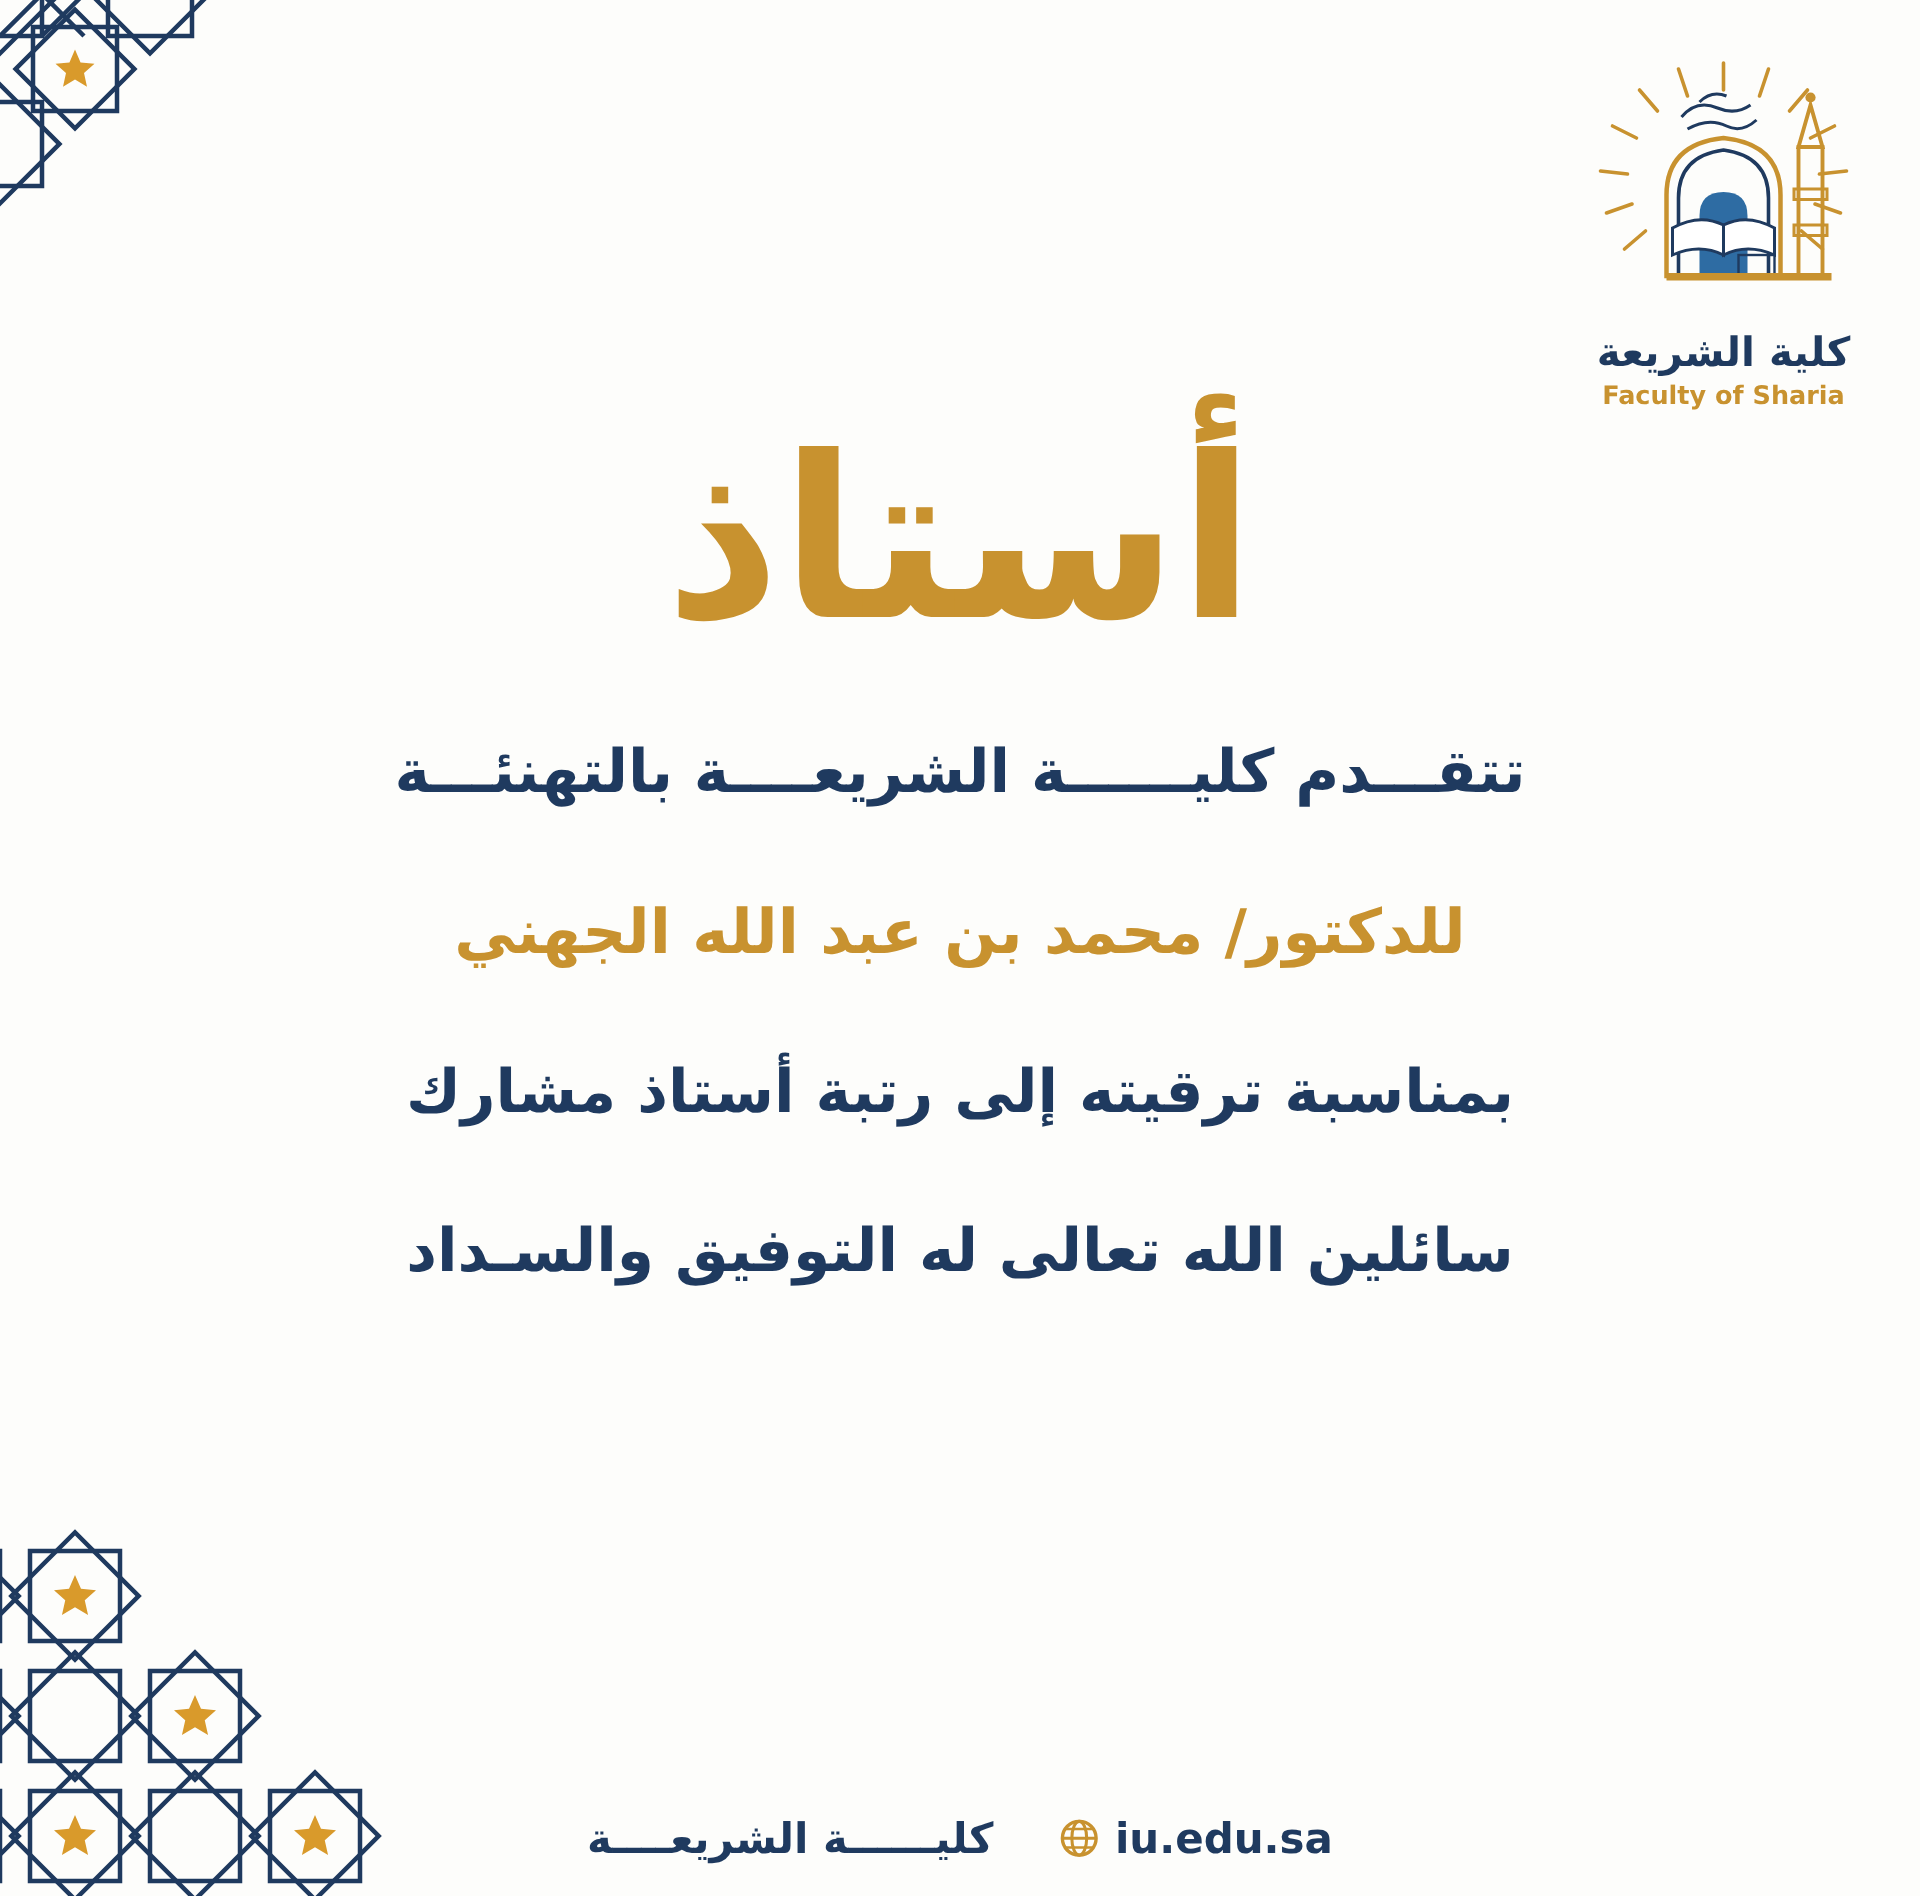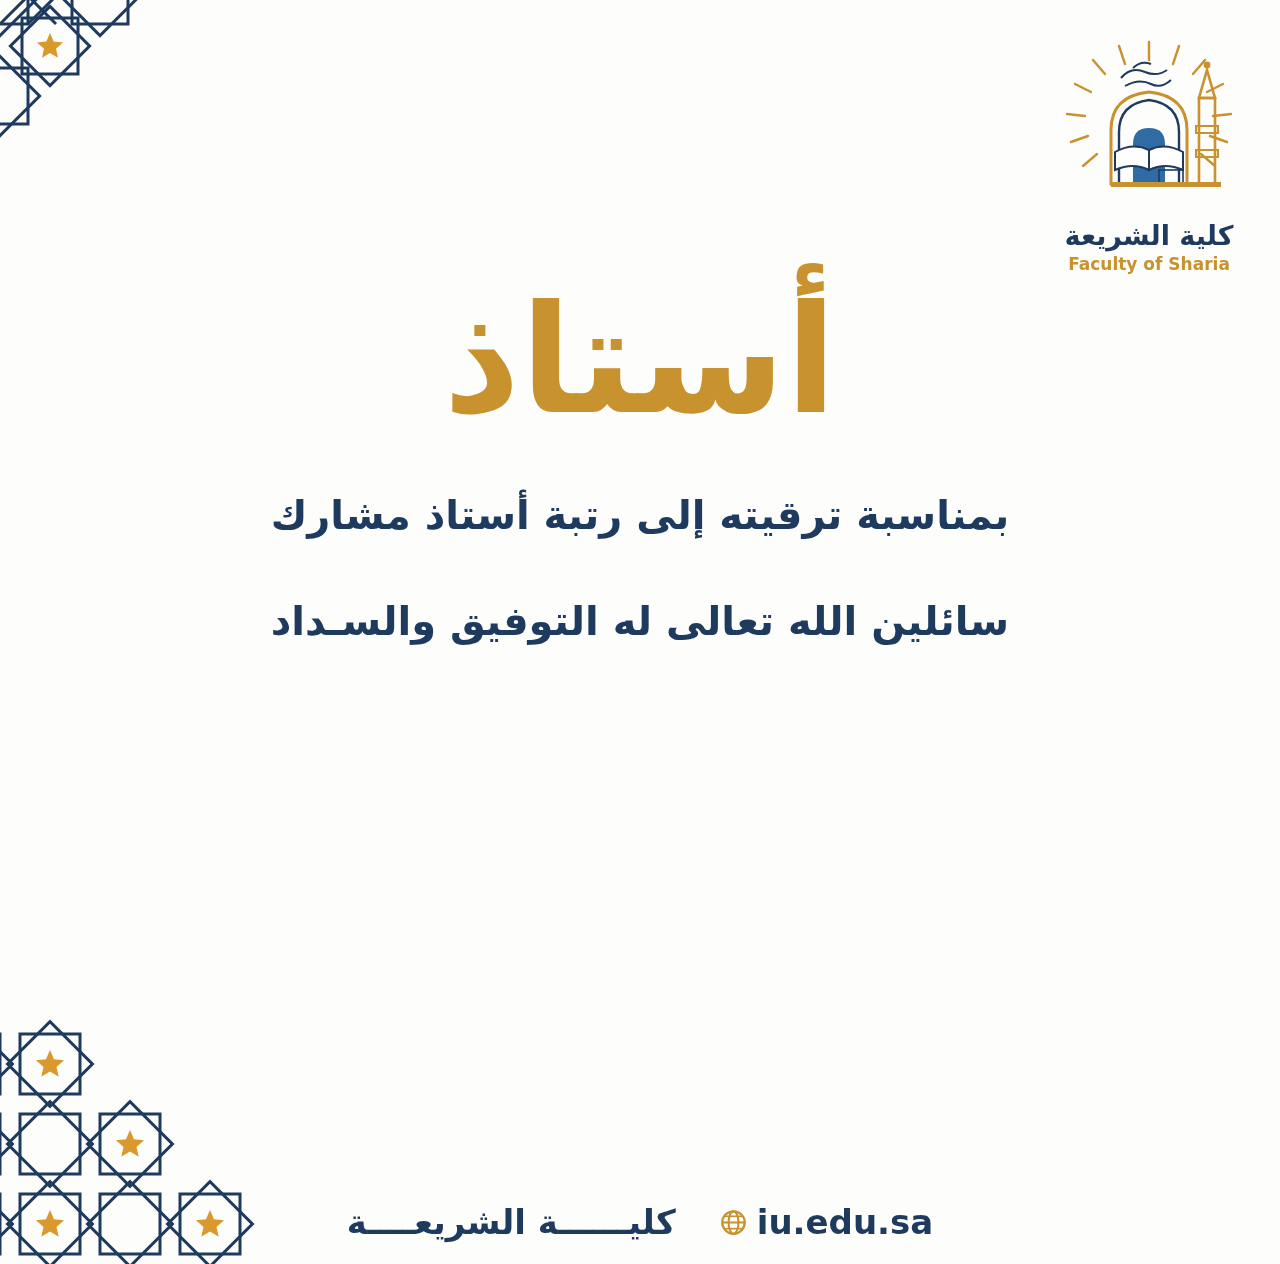--- a/index.html
+++ b/index.html
@@ -119,21 +119,21 @@
     align-items: center;
     justify-content: center;
     gap: 44px;
     direction: rtl;
   }
   .footer-item {
     display: flex;
     align-items: center;
     gap: 10px;
     color: #1f3a5f;
-    font-size: 34px;
+    font-size: 28px;
     font-weight: bold;
     white-space: nowrap;
   }
   .footer-item.ltr {
     direction: ltr;
     justify-content: space-between;
   }
   .footer-icon {
     display: inline-block;
     width: 27px;
@@ -258,20 +258,22 @@
       <rect x="110" y="136" width="24" height="14" fill="none" stroke="#1f3a5f" stroke-width="1.6"></rect>
       <rect x="62" y="148" width="110" height="5" fill="#c8922f"></rect>
     </svg>
     <div class="logo-ar">كلية الشريعة</div>
     <div class="logo-en">Faculty of Sharia</div>
   </div>
 
   <div class="headline">أستاذ</div>
 
   <div class="body-block">
+    <p class="line">تتقـــدم كليــــــة الشريعــــة بالتهنئـــة</p>
+    <p class="line highlight">للدكتور/ محمد بن عبد الله الجهني</p>
     <p class="line">بمناسبة ترقيته إلى رتبة أستاذ مشارك</p>
     <p class="line last">سائلين الله تعالى له التوفيق والسـداد</p>
   </div>
 
   <div class="footer">
     <div class="footer-item">
       <span class="footer-text-gold">كليــــــة الشريعــــة</span>
     </div>
     <div class="footer-item ltr">
       <span class="footer-icon">

